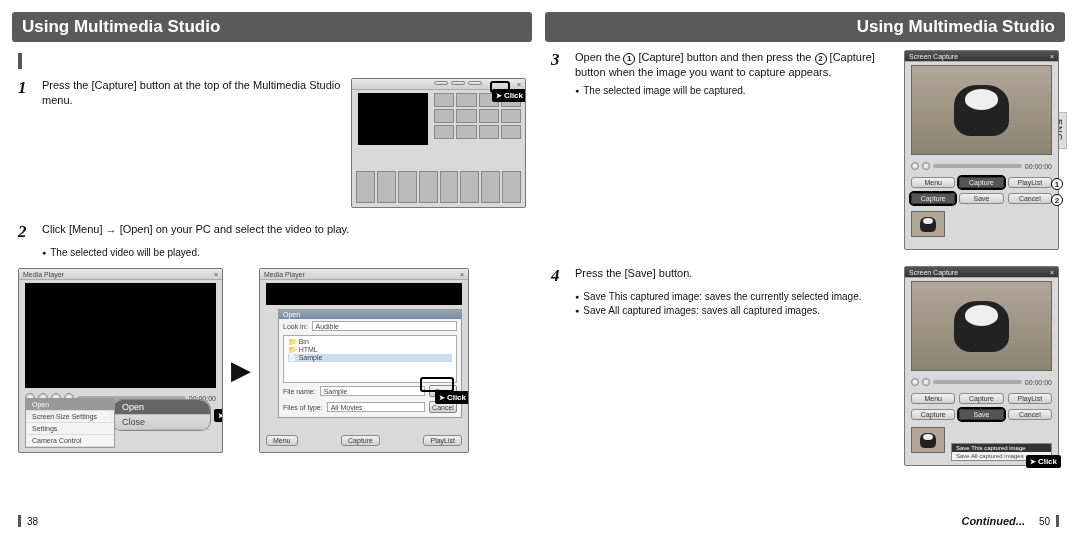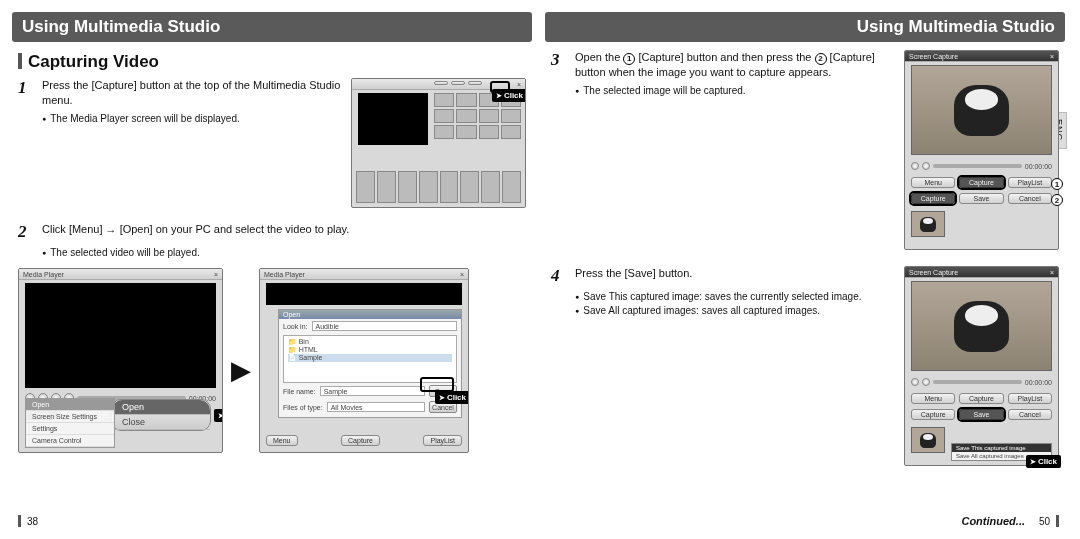--- a/index.html
+++ b/index.html
@@ -354,30 +354,29 @@
 </style>
 </head>
 <body>
 
 <div class="page page-left">
   <div class="title-bar">
     <span>Using Multimedia Studio</span>
   </div>
   <div class="content">
     <div class="section-title">
-      <span class="bar"></span><span>Capturing Video</span>
+      <span class="bar"></span>
     </div>
 
     <div class="row">
       <div class="col">
         <div class="step">
           <div class="step-num">1</div>
           <div class="step-text">Press the [Capture] button at the top of the Multimedia Studio menu.</div>
         </div>
-        <div class="bullet">The Media Player screen will be displayed.</div>
       </div>
       <div class="app-window mm-studio">
         <div class="win-title">
             <span></span>
             <span>×</span>
           </div>
         <div class="stage"></div>
         <div class="mm-topbar">
           <span class="chip"></span>
           <span class="chip"></span>

